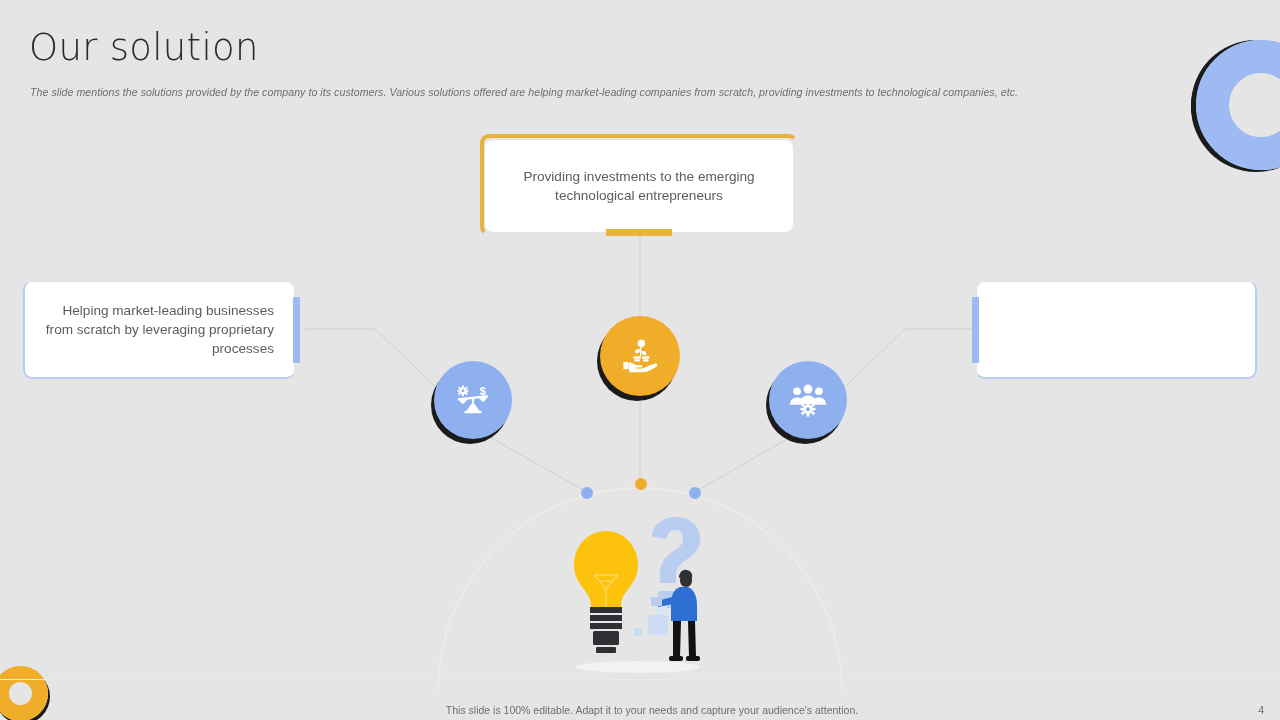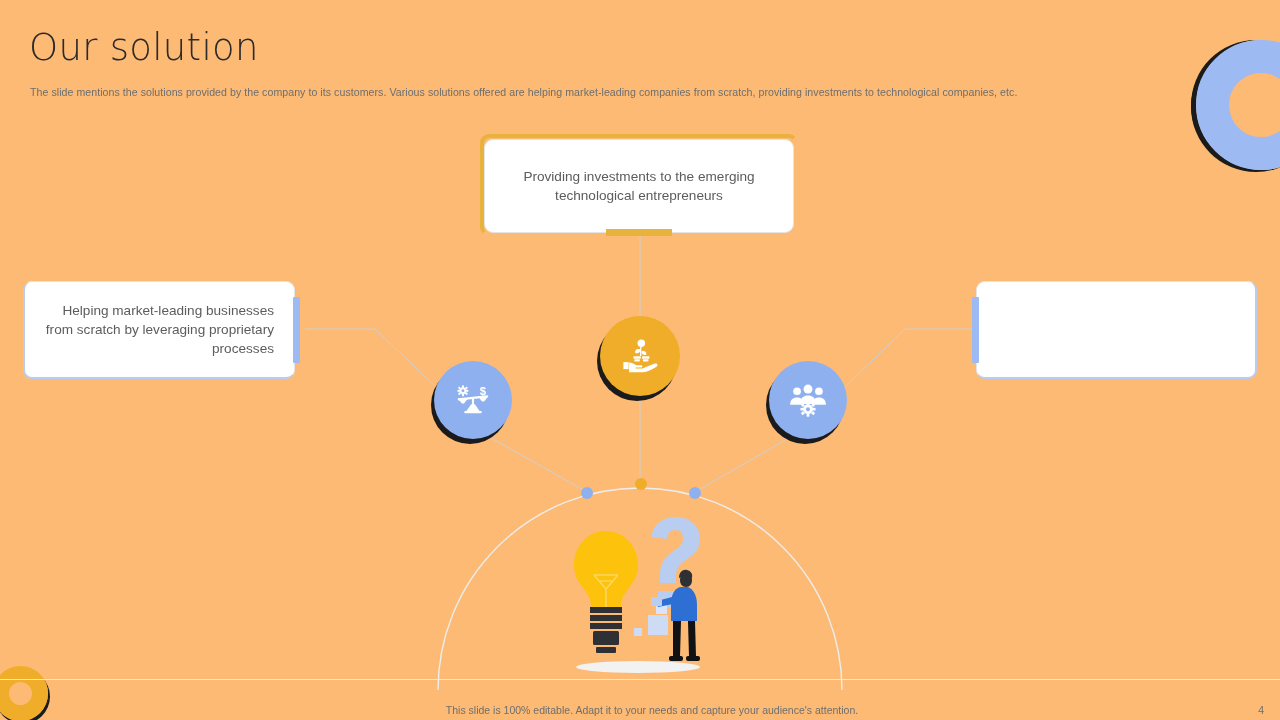--- a/index.html
+++ b/index.html
@@ -5,36 +5,37 @@
   * { box-sizing: border-box; margin: 0; padding: 0; }
   html, body {
     width: 1280px; height: 720px;
     background: #ffffff;
     font-family: "Liberation Sans", sans-serif;
     overflow: hidden;
   }
   #slide {
     position: relative;
     width: 1280px; height: 720px;
-    background: #fdba74;
+    background: #e5e5e5;
     overflow: hidden;
   }
 
   
   #page-title {
     position: absolute; left: 29px; top: 28px;
     font-size: 37px; font-weight: 300; letter-spacing: .3px;
     color: #2b2b2b; line-height: 1.1;
     font-family: "DejaVu Sans", sans-serif;
   }
   #page-subtitle {
     position: absolute; left: 30px; top: 85px;
     width: 1180px;
     font-size: 10.6px; color: #6e6e6e; line-height: 1.45;
     letter-spacing: .05px;
+    font-style: italic;
   }
 
   
   .ring {
     position: absolute; border-radius: 50%;
   }
   #deco-ring-topright {
     width: 130px; height: 130px;
     right: -46px; top: 40px;
     border: 33px solid #9dbaf2;

